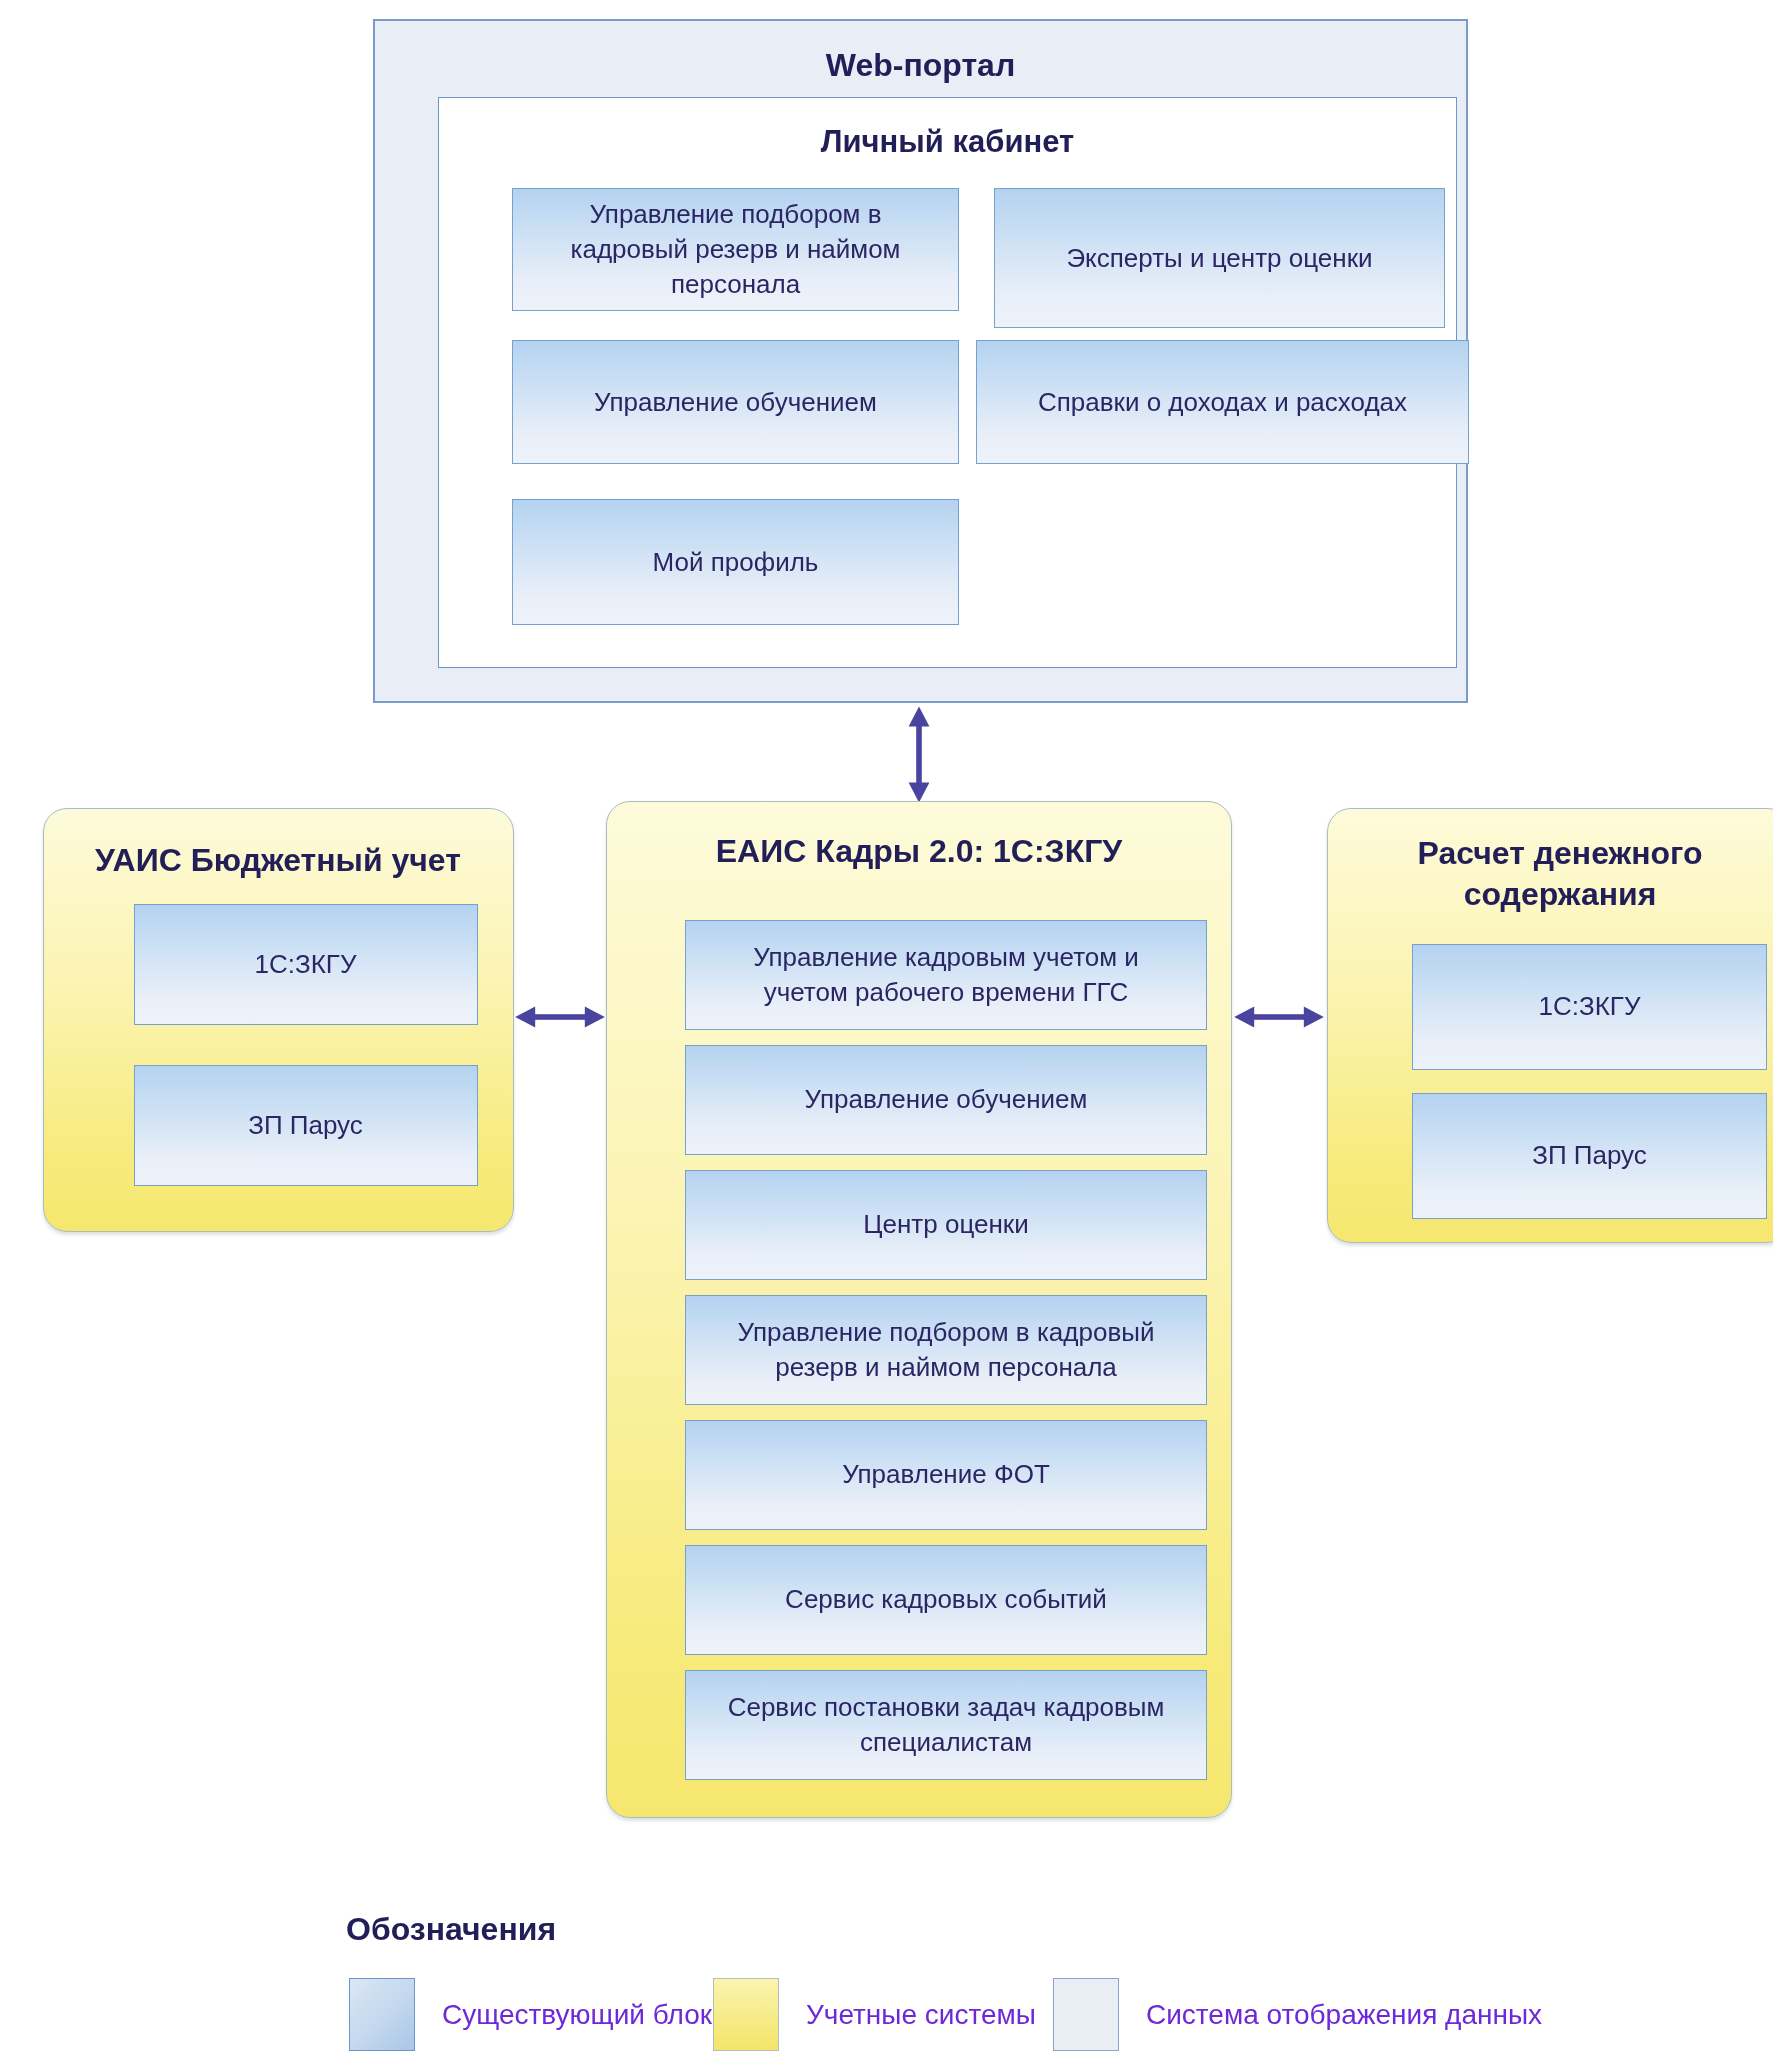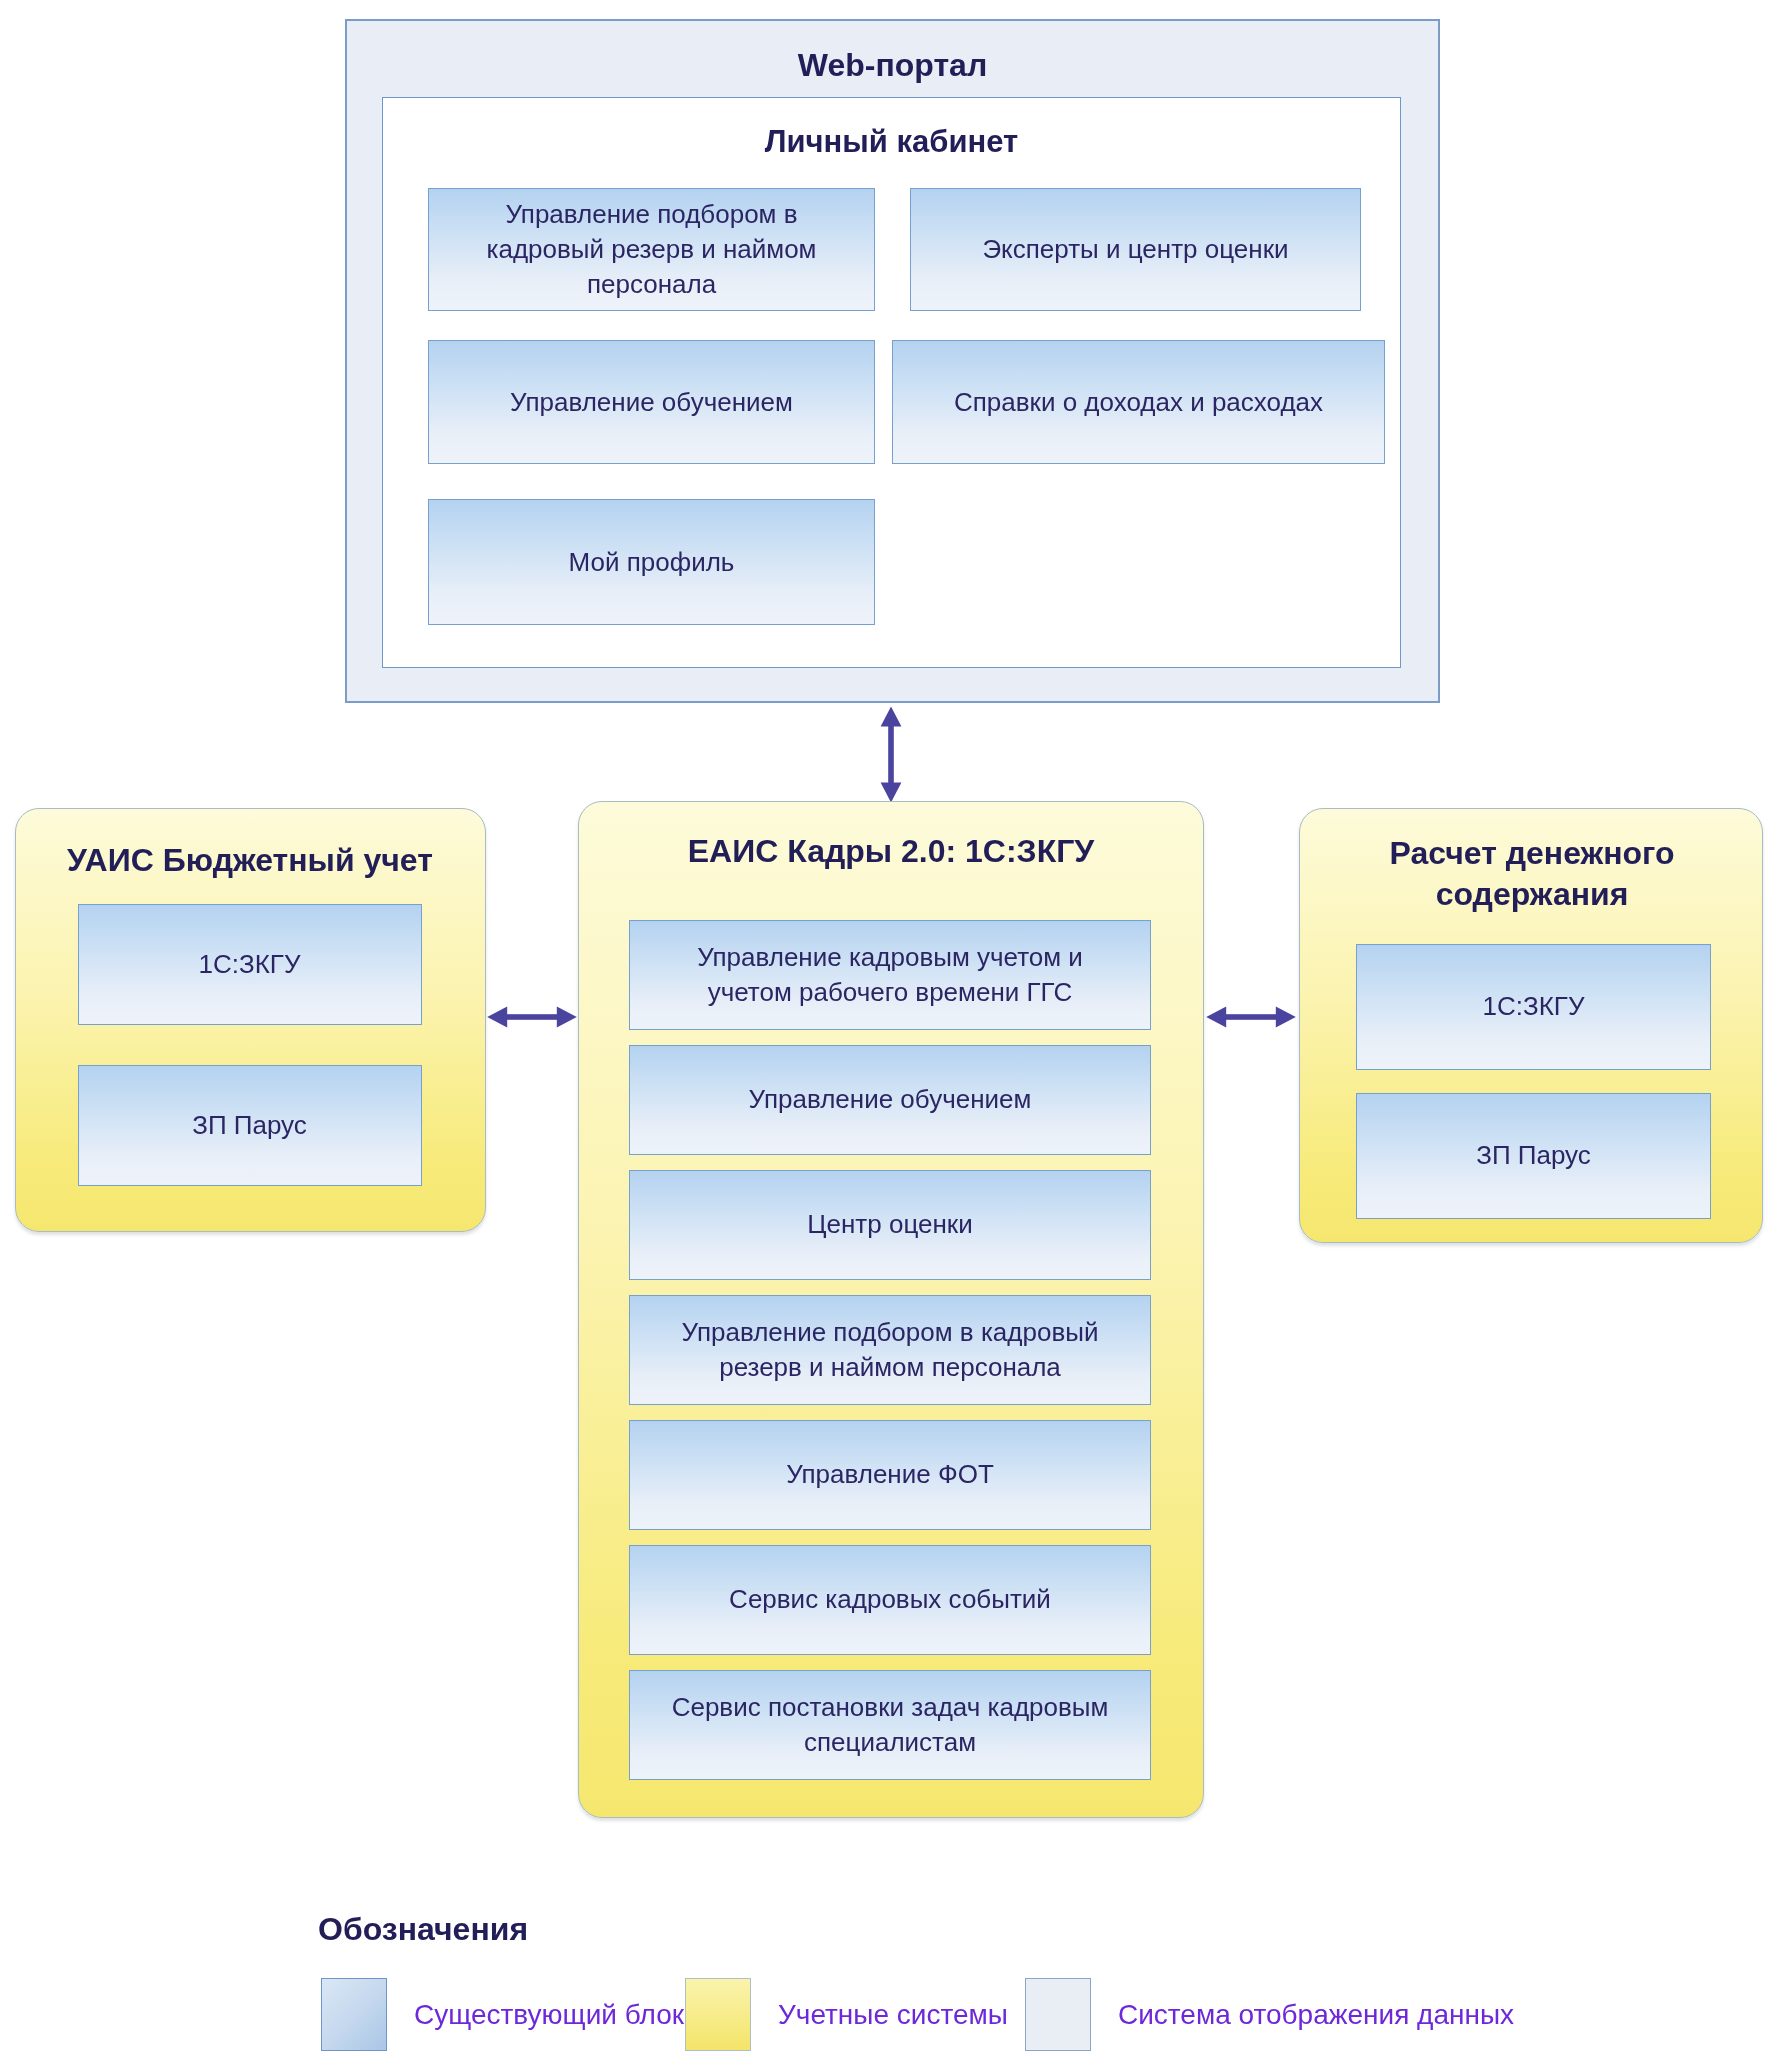--- a/index.html
+++ b/index.html
@@ -4,21 +4,21 @@
 <style>
   html,body{margin:0;padding:0;background:#ffffff;}
   #canvas{
     position:relative;
     width:1773px;height:2069px;
     background:#ffffff;
     font-family:"Liberation Sans", sans-serif;
     color:#2b2663;
     overflow:hidden;
   }
-  .abs{position:absolute;box-sizing:border-box;}
+  .abs{position:absolute;box-sizing:border-box;margin-left:28px;}
   
   .panel-grey{
     background:#e9edf5;
     border:2.4px solid #7b9cc6;
   }
   .panel-inner{
     background:#ffffff;
     border:1.6px solid #6d97c8;
   }
   
@@ -58,21 +58,21 @@
 
 <div id="canvas">
 
   <div class="abs panel-grey" style="left:345px;top:19.3px;width:1095px;height:684px;">
     <div class="title t40" style="position:absolute;top:24px;left:0;">Web-портал</div>
 
     <div class="abs panel-inner" style="left:35px;top:76px;width:1019px;height:571px;">
       <div class="title t38" style="position:absolute;top:26px;left:0;">Личный кабинет</div>
 
       <div class="abs bluebox" style="left:45px;top:90px;width:447px;height:123px;">Управление подбором в кадровый резерв и наймом персонала</div>
-      <div class="abs bluebox" style="left:527px;top:90px;width:451px;height:123px;">Эксперты и центр оценки</div>
+      <div class="abs bluebox" style="left:527px;top:90px;width:451px;height:140px;">Эксперты и центр оценки</div>
       <div class="abs bluebox" style="left:45px;top:242px;width:447px;height:124px;">Управление обучением</div>
       <div class="abs bluebox" style="left:509px;top:242px;width:493px;height:124px;">Справки о доходах и расходах</div>
       <div class="abs bluebox" style="left:45px;top:401px;width:447px;height:126px;">Мой профиль</div>
     </div>
   </div>
 
   <div class="abs" style="left:875px;top:706px;width:32px;height:97px;">
     <svg class="arrow-svg" width="32" height="97" viewBox="0 0 40 120">
       <polygon class="arrow-fill" points="20,0 33,25 7,25"></polygon>
       <rect class="arrow-fill" x="16.5" y="20" width="7" height="80"></rect>

